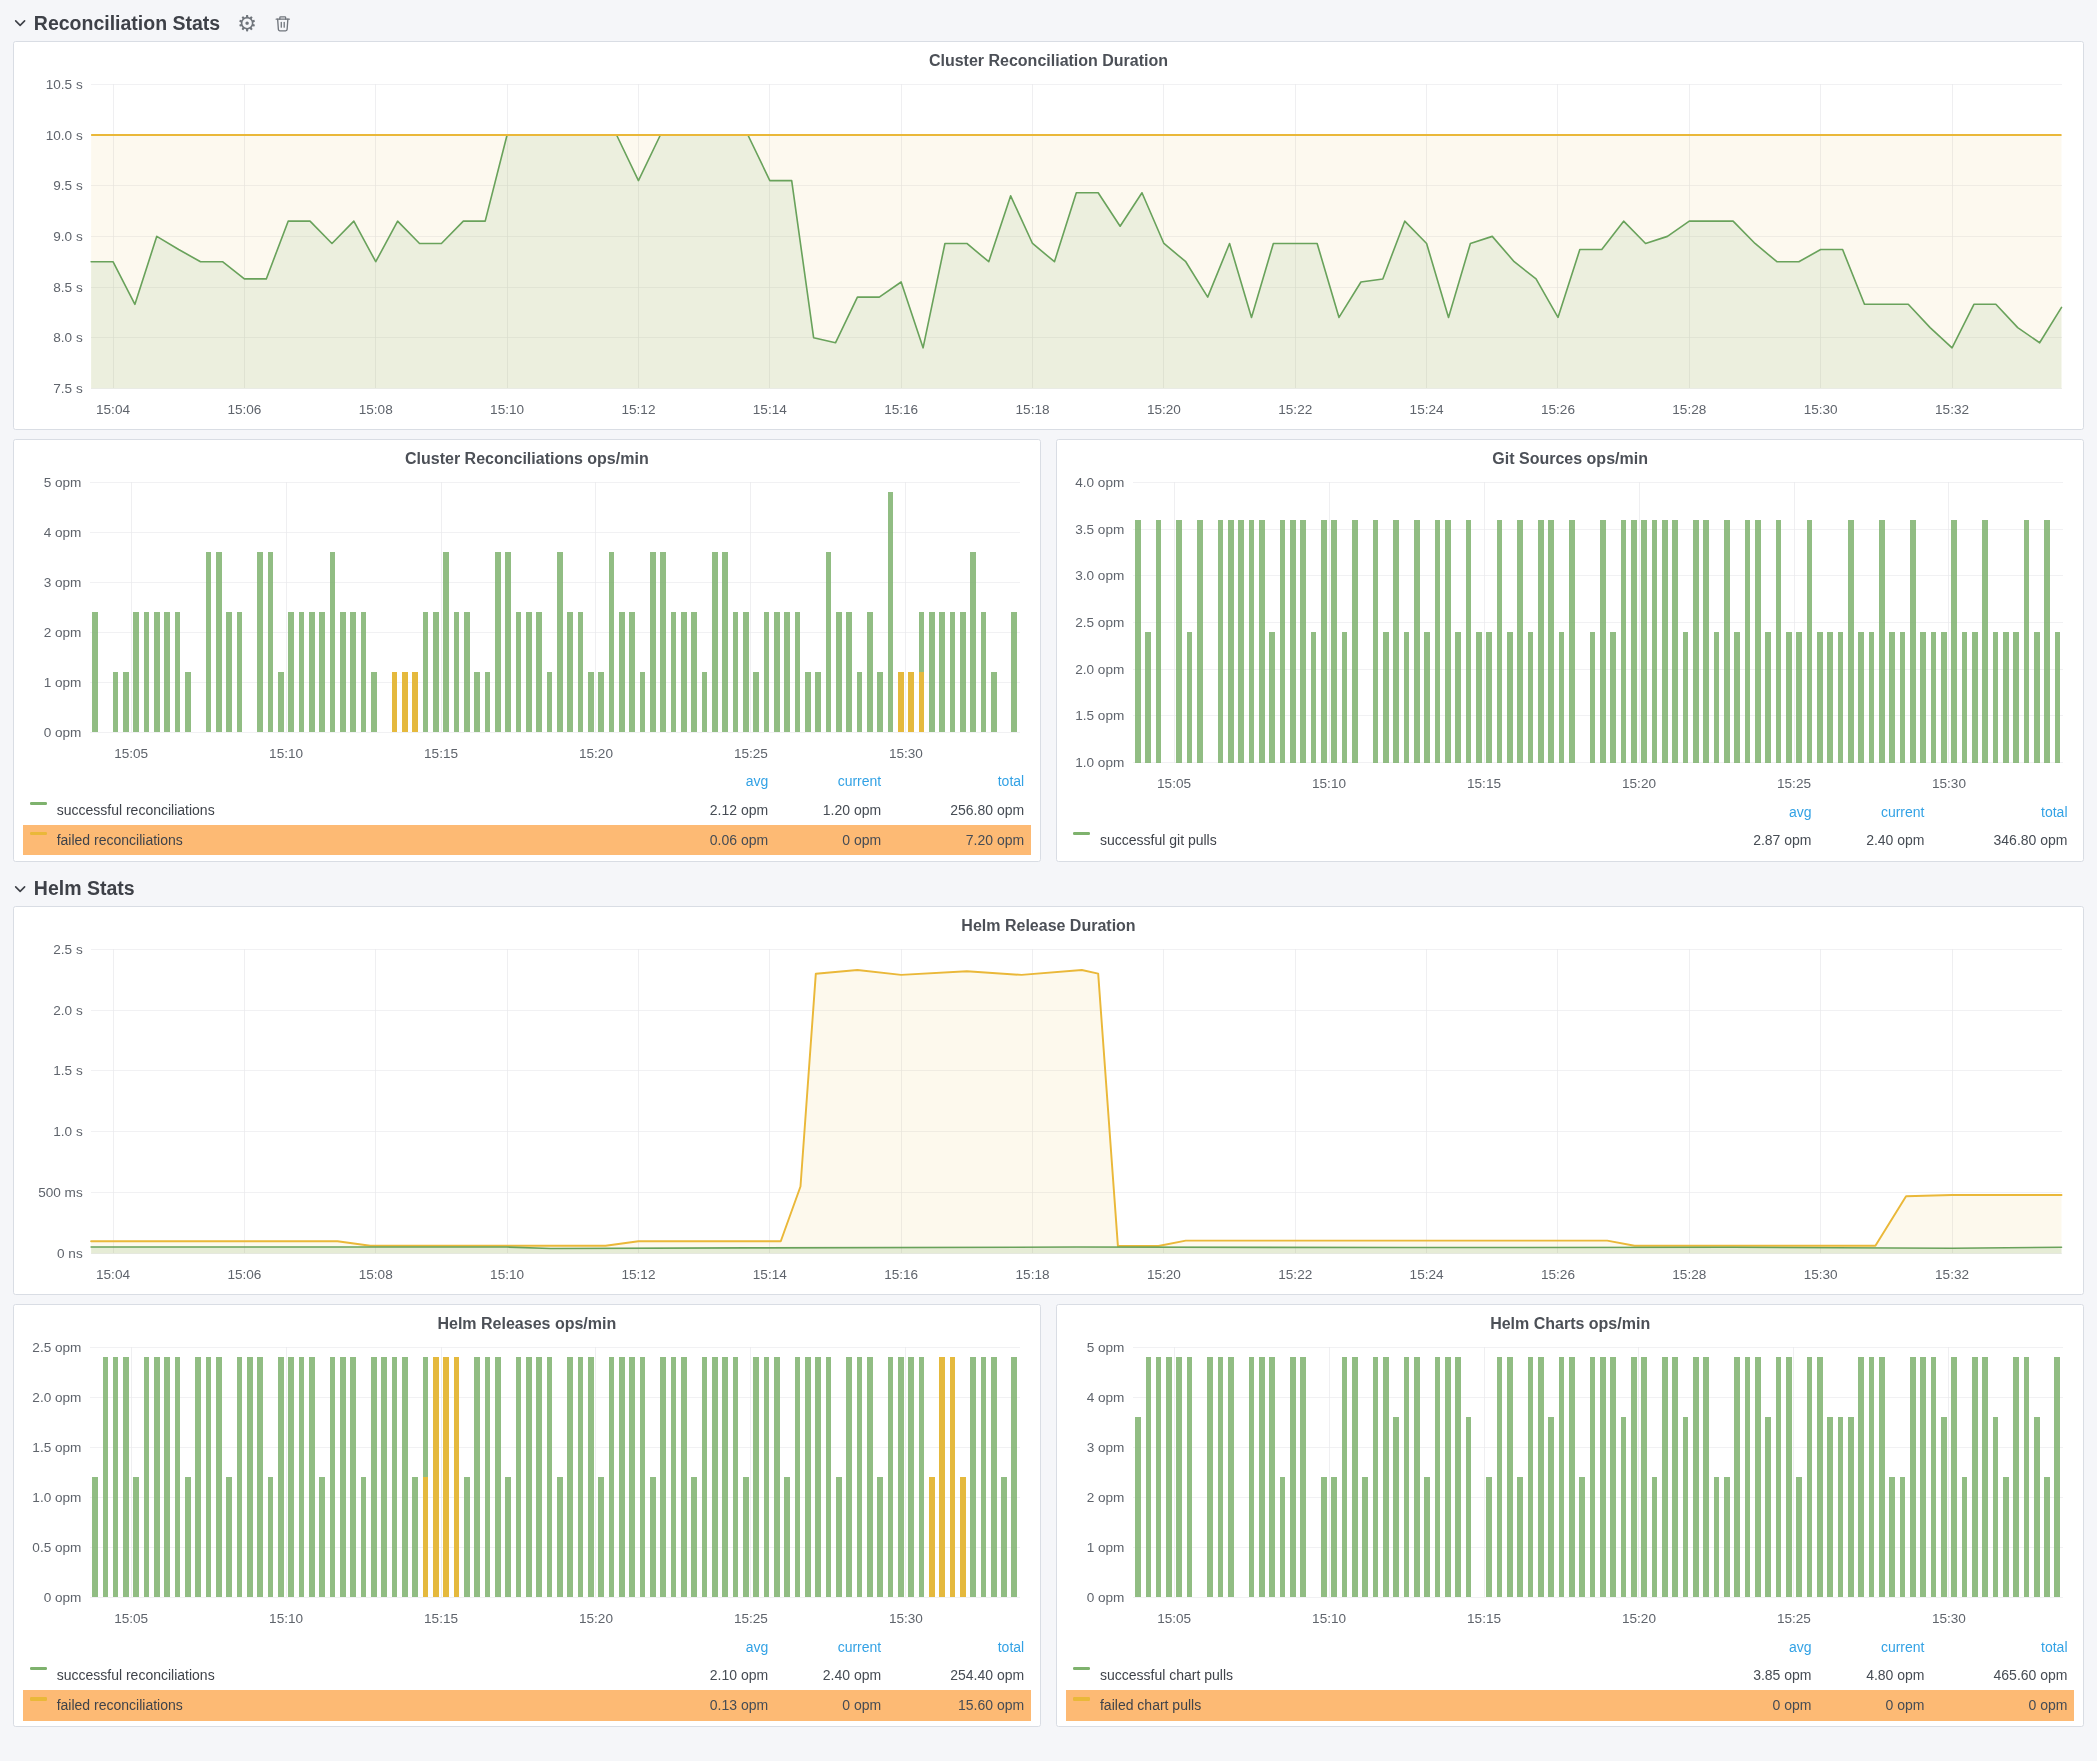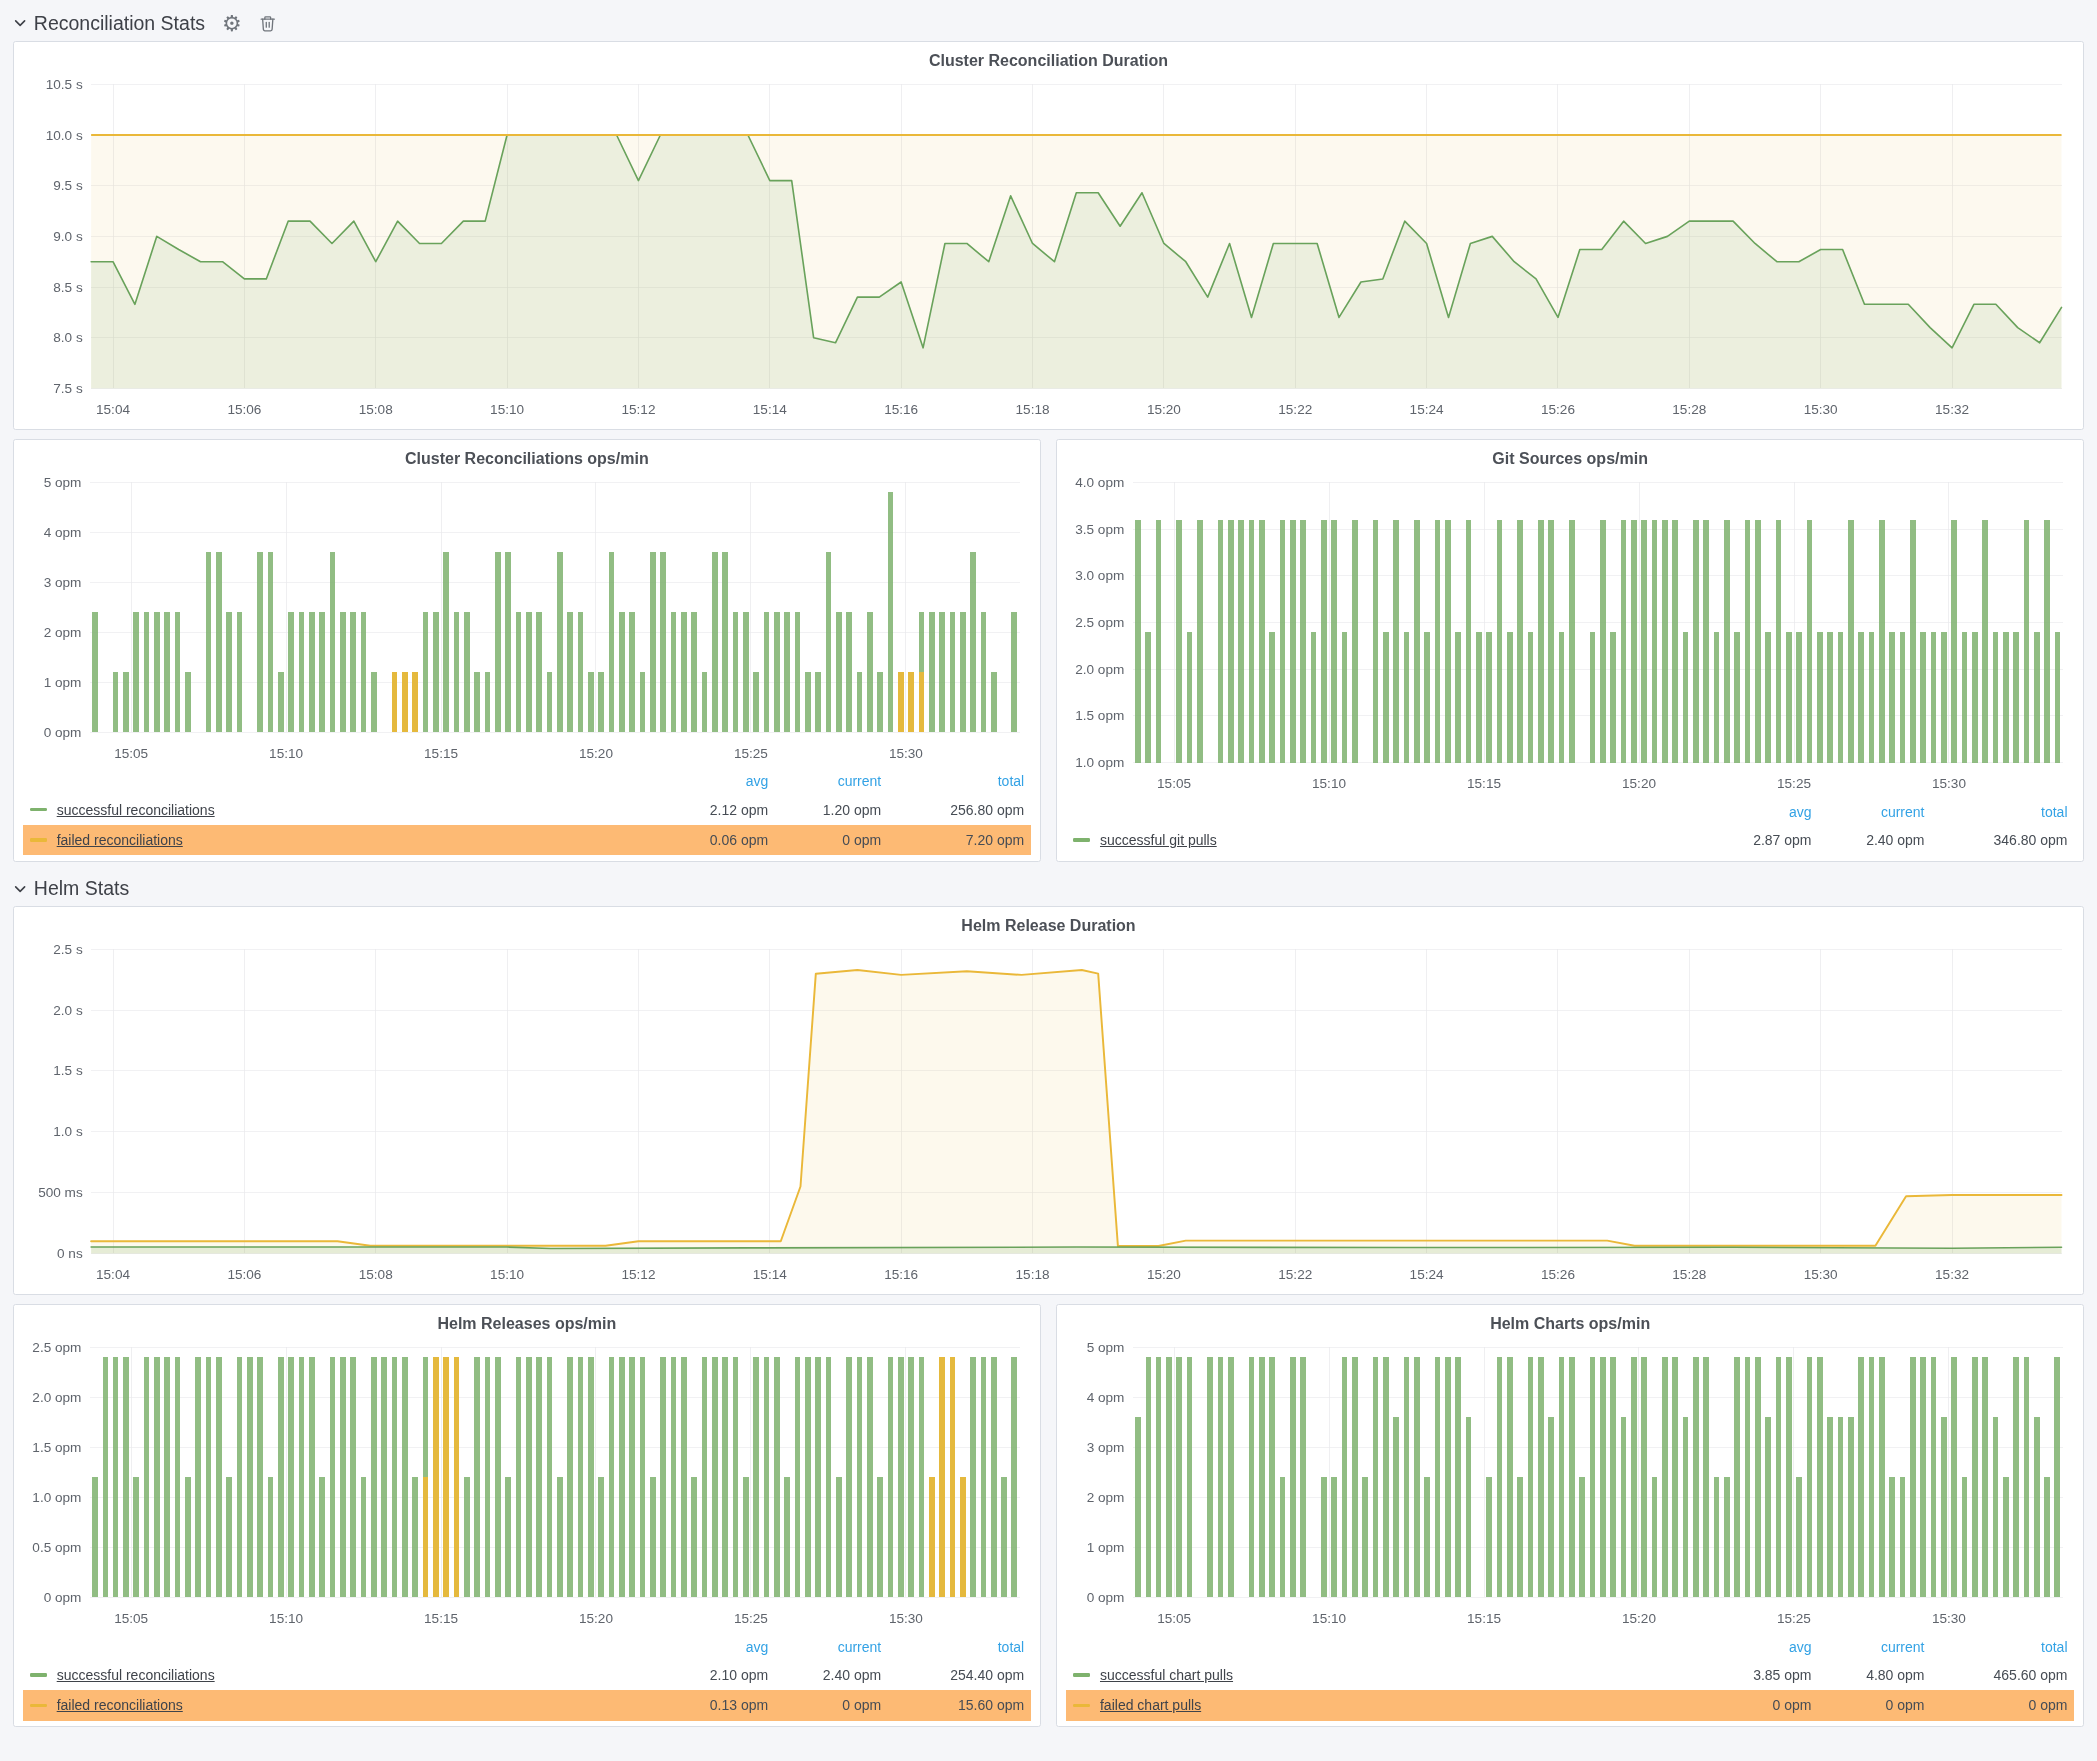--- a/index.html
+++ b/index.html
@@ -7,39 +7,39 @@
   body {
     width:2097px; height:1761px;
     background:#f5f6f9;
     font-family:"Liberation Sans", sans-serif;
     color:#464c54;
     overflow:hidden;
   }
   .page { padding:6.5px 13px 10.4px 13px; height:100%; display:flex; flex-direction:column; }
   .section-header { display:flex; align-items:center; height:34px; flex:none; cursor:pointer; }
   .section-header .chev { display:flex; align-items:center; margin-right:6.5px; }
-  .section-title { font-size:19.5px; font-weight:400; color:#3e4148; }
+  .section-title { font-size:19.5px; font-weight:700; color:#3e4148; }
   .icon-btn { margin-left:17px; color:#70757c; display:flex; align-items:center; cursor:pointer; }
   .gear-glyph { font-size:22px; line-height:1; color:#70757c; }
   .panel {
     background:#ffffff; border:0.6px solid #d9dde4; border-radius:2.6px;
     padding:6.5px 9px 5.2px 9px; display:flex; flex-direction:column;
   }
   .panel.full { height:389px; flex:none; }
   .row { display:flex; gap:15.6px; margin-top:9px; flex:none; }
   .row .panel { flex:1; height:423px; }
   .panel-title { text-align:center; font-size:16px; font-weight:700; color:#4c5057; height:26px; line-height:26px; flex:none; }
   svg.chart { width:100%; flex:1 1 auto; min-height:0; display:block; }
   .axis-label { font-size:21px; fill:#5f646c; font-family:"Liberation Sans", sans-serif; }
   .legend { flex:none; margin-top:1.3px; }
   .lrow { display:grid; grid-template-columns:1fr 123px 113px 143px; align-items:center; height:30.5px; padding:0 6.5px; font-size:14px; }
   .lrow.lhead { height:26px; }
   .lcol-h { color:#33a2e5; text-align:right; font-weight:400; cursor:pointer; }
   .lval { text-align:right; color:#464c54; }
-  .lname { display:flex; align-items:center; gap:9.7px; cursor:pointer; color:#3f434a;text-decoration:underline; }
+  .lname { display:flex; gap:9.7px; cursor:pointer; color:#3f434a; }
   .dash { width:17.5px; height:3.2px; border-radius:1.3px; display:inline-block; flex:none; }
   .lrow.zebra { background:#fdba74; }
   .mt16 { margin-top:10.4px; }
 </style>
 </head>
 <body>
 
 <div class="page">
 
   <div class="section-header">

